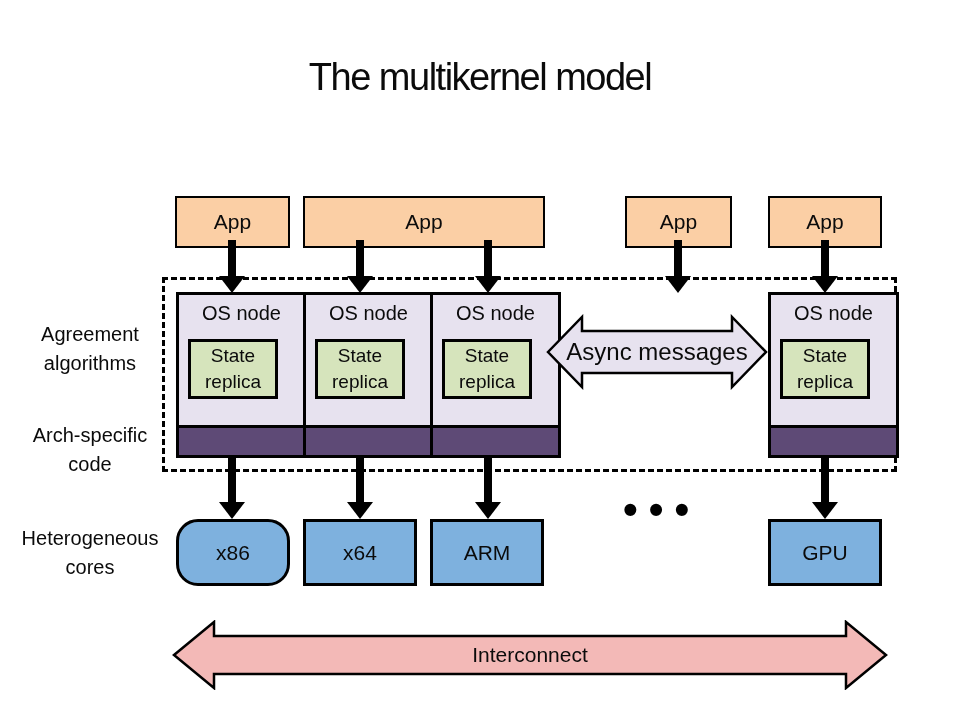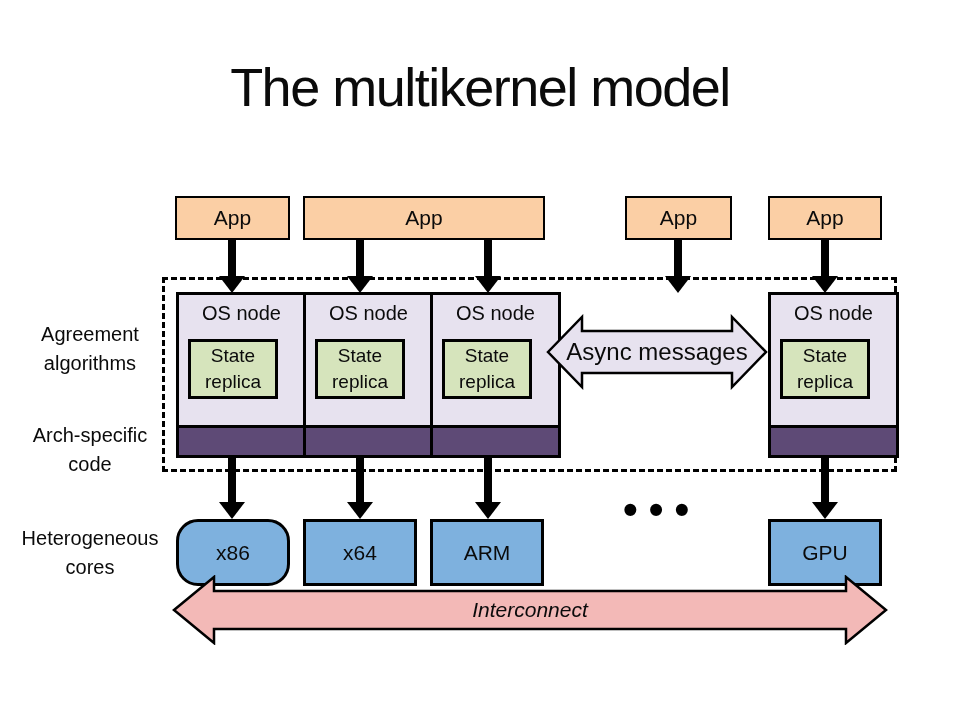--- a/index.html
+++ b/index.html
@@ -1,26 +1,26 @@
 <!DOCTYPE html>
 <html style="--app-fill: #fbcfa5; --os-node-fill: #e7e2ef; --state-replica-fill: #d6e4bc; --arch-code-fill: #5e4a76; --core-fill: #7eb1de; --async-arrow-fill: #e7e2ef; --interconnect-fill: #f3b9b7; --outline: #000000;"><head>
 <meta charset="utf-8">
 <style>
   * { margin:0; padding:0; box-sizing:border-box; }
   html,body { background:#fff; }
   body { font-family:"Liberation Sans", sans-serif; color:#0b0b0b; }
   .slide { position:relative; width:960px; height:720px; background:#fff; overflow:hidden; }
 
   .title { position:absolute; left:0; top:56px; width:100%; text-align:center;
-           font-size:54px; letter-spacing:-1.5px; color:#0b0b0b; }
+           font-size:38px; letter-spacing:-1.5px; color:#0b0b0b; }
 
   .box { position:absolute; display:flex; align-items:center; justify-content:center;
          text-align:center; border:2px solid #000; }
 
-  .app  { background:var(--app-fill,#fbcfa5); font-size:21px; height:44px; top:196px; }
+  .app  { background:var(--app-fill,#fbcfa5); font-size:21px; height:52px; top:196px; }
   .app1 { left:175px; width:115px; }
   .app2 { left:303px; width:242px; }
   .app3 { left:625px; width:107px; }
   .app4 { left:768px; width:114px; }
 
   .dashed-frame { position:absolute; left:162px; top:277px; width:735px; height:195px;
                   border:3px dashed #000; }
 
   .os-node { position:absolute; top:292px; width:131px; height:166px;
              background:var(--os-node-fill,#e7e2ef); border:3px solid #000; }
@@ -59,21 +59,21 @@
   .ma2 { left:347px; top:458px; height:61px; }
   .ma3 { left:475px; top:458px; height:61px; }
   .ma4 { left:812px; top:458px; height:61px; }
 
   .harrow { position:absolute; }
   .harrow svg { position:absolute; left:0; top:0; width:100%; height:100%; display:block; }
   .harrow .harrow-label { position:absolute; left:0; top:0; width:100%; height:100%;
                           display:flex; align-items:center; justify-content:center;
                           font-size:24px; }
   .async-arrow { left:546px; top:314px; width:222px; height:76px; }
-  .interconnect-arrow { left:172px; top:575px; width:716px; height:70px;font-style:italic; }
+  .interconnect-arrow { left:172px; top:620px; width:716px; height:70px; }
   .interconnect-arrow .harrow-label { font-size:21px; }
 
   .ellipsis { position:absolute; left:612px; top:486px; width:80px; text-align:center;
               font-size:42px; font-weight:bold; letter-spacing:11px; color:#000;
               text-indent:11px; }
 </style>
 </head>
 <body>
 
 <div class="slide">

